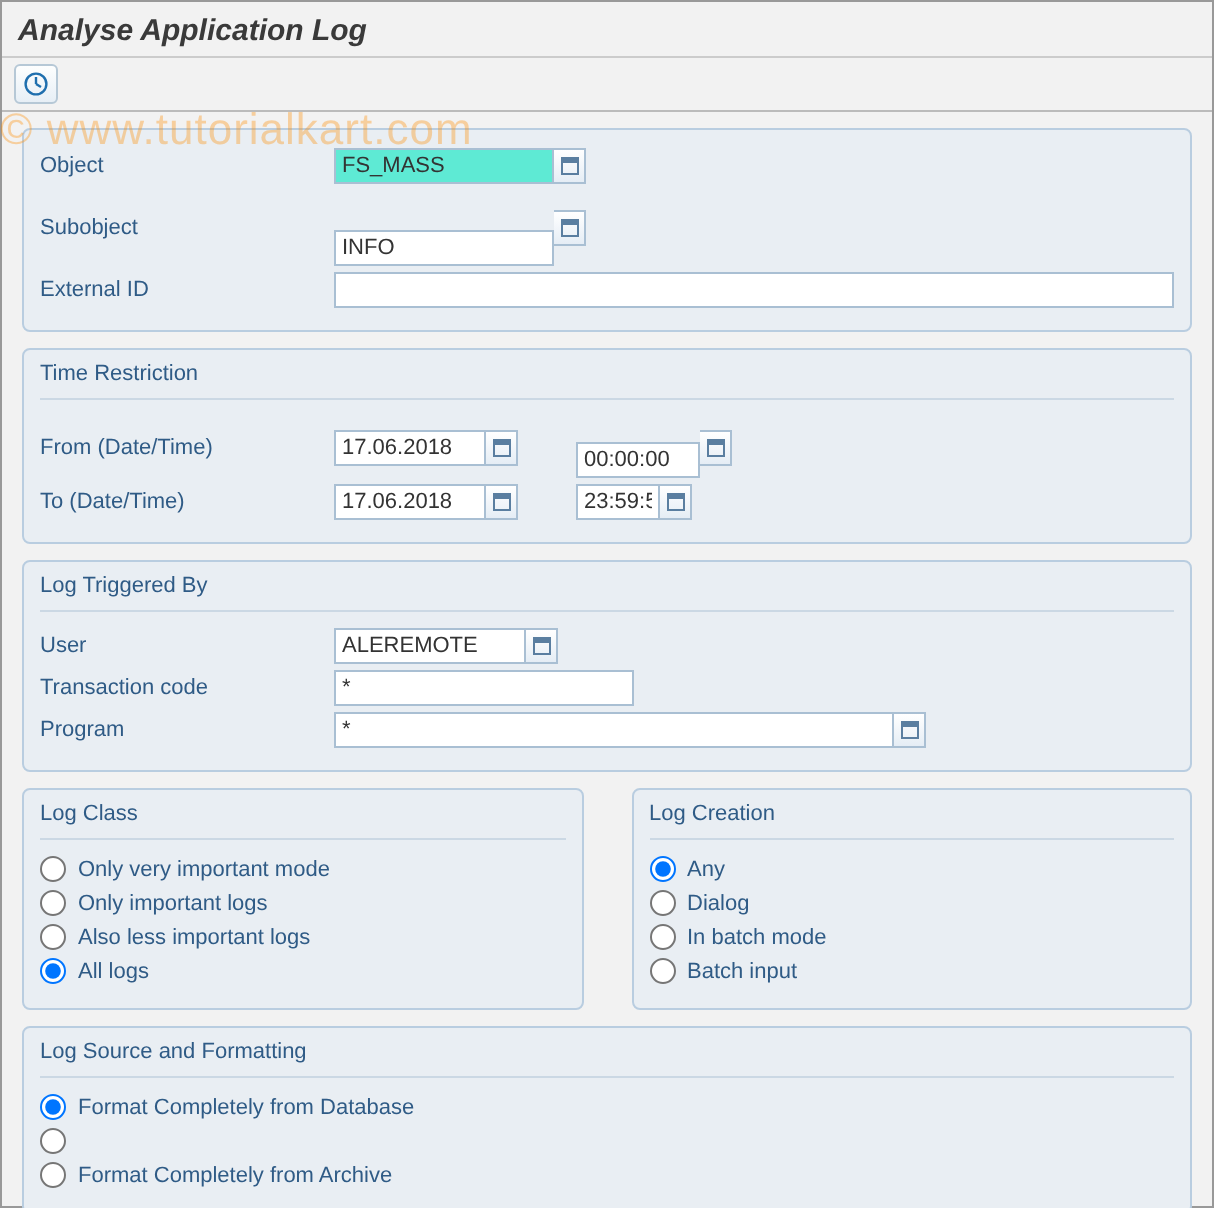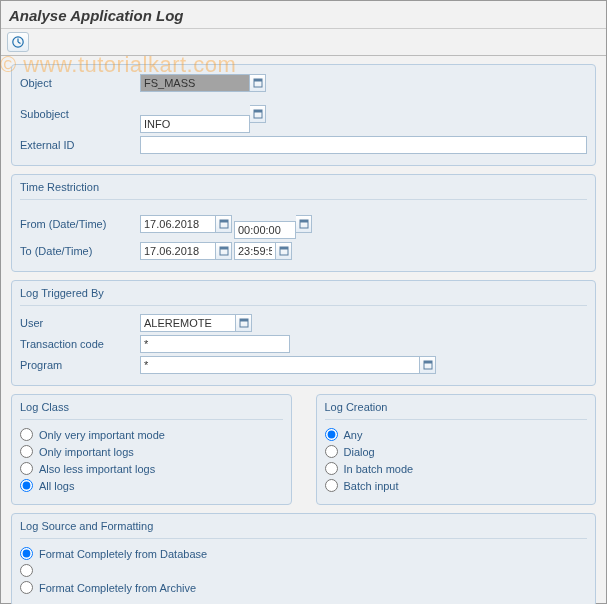--- a/index.html
+++ b/index.html
@@ -57,41 +57,42 @@
     color: #2f5b86;
     font-size: 11px;
     padding: 0 0 6px 0;
     border-bottom: 1px solid #cbd8e4;
     margin-bottom: 8px;
   }
   .row {
     display: flex;
     align-items: center;
     margin: 3px 0;
+    gap: 27px;
   }
   .lbl {
     width: 120px;
     color: #2f5b86;
     font-size: 11px;
   }
   .field {
     display: inline-flex;
     align-items: center;
   }
   .input-box {
     height: 18px;
     border: 1px solid #a9bfd3;
     background: #fff;
     font-size: 11px;
     padding: 1px 3px;
     color: #333;
     font-family: Arial, sans-serif;
   }
   .input-hl {
-    background: #a3a3a3;
+    background: #5eead4;
   }
   .f4 {
     width: 16px;
     height: 18px;
     border: 1px solid #a9bfd3;
     border-left: none;
     background: linear-gradient(#fff,#e5edf5);
     display: inline-flex;
     align-items: center;
     justify-content: center;

